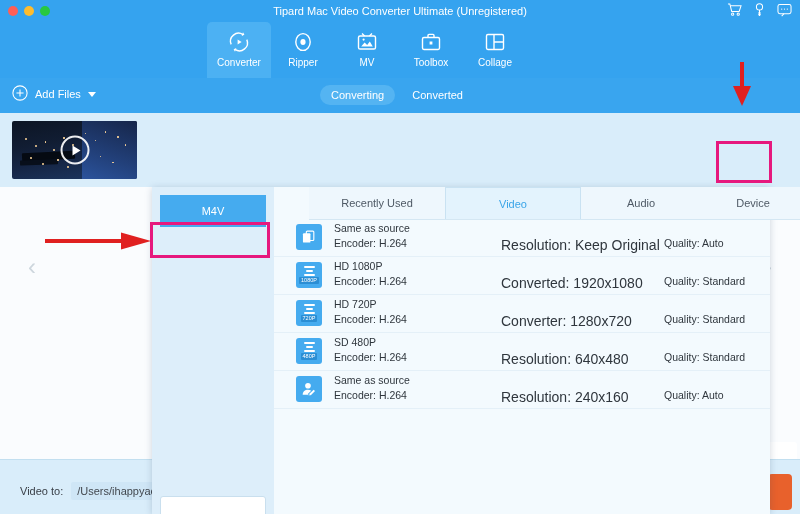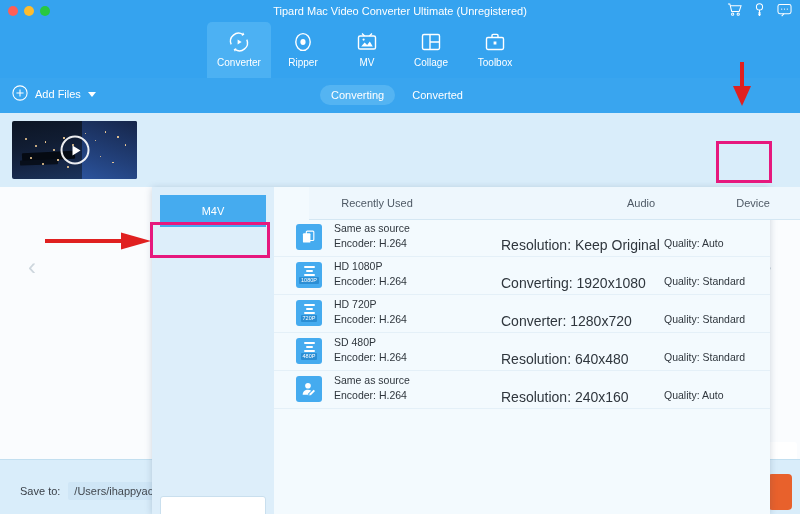--- a/index.html
+++ b/index.html
@@ -239,35 +239,35 @@
             <path d="M7 3.5l2.6 2.4M17 3.5l-2.6 2.4"></path>
             <path d="M6.2 16.4l3.4-4 2.6 2.6 2.6-3.4 3 4.8z" fill="#fff" stroke="none"></path>
             <circle cx="8.6" cy="9.6" r="1.1" fill="#fff" stroke="none"></circle>
           </svg>
         </span>
         <span class="nl">MV</span>
       </div>
       <div class="nav-item">
         <span class="ni">
           <svg width="24" height="24" viewBox="0 0 24 24" fill="none" stroke="#ffffff" stroke-width="1.4">
-            <rect x="3.5" y="4.5" width="17" height="15" rx="1.4"></rect>
-            <path d="M11 4.5v15M11 12h9.5"></path>
-          </svg>
-        </span>
-        <span class="nl">Collage</span>
-      </div>
-      <div class="nav-item">
-        <span class="ni">
-          <svg width="24" height="24" viewBox="0 0 24 24" fill="none" stroke="#ffffff" stroke-width="1.4">
             <rect x="3.5" y="7.5" width="17" height="12" rx="1.4"></rect>
             <path d="M9 7.5V5.4a1 1 0 0 1 1-1h4a1 1 0 0 1 1 1v2.1"></path>
             <path d="M3.5 13h17M10.6 11.6h2.8v2.8h-2.8z" fill="#fff" stroke="none"></path>
           </svg>
         </span>
         <span class="nl">Toolbox</span>
+      </div>
+      <div class="nav-item">
+        <span class="ni">
+          <svg width="24" height="24" viewBox="0 0 24 24" fill="none" stroke="#ffffff" stroke-width="1.4">
+            <rect x="3.5" y="4.5" width="17" height="15" rx="1.4"></rect>
+            <path d="M11 4.5v15M11 12h9.5"></path>
+          </svg>
+        </span>
+        <span class="nl">Collage</span>
       </div>
     </div>
   </div>
 
   <div class="toolbar">
     <div class="addfiles">
       <span>
         <svg width="16" height="16" viewBox="0 0 18 18" fill="none" stroke="#ffffff" stroke-width="1.2">
           <circle cx="9" cy="9" r="8"></circle>
             <path d="M9 5v8M5 9h8"></path>
@@ -415,35 +415,36 @@
 
   <div class="body">
     <div class="body-shade"></div>
     <div class="navarrow-l">‹</div>
     <div class="navarrow-r">›</div>
     <div class="white-card"></div>
   </div>
 
   <div class="savebar">
     <div class="saveto">
-      <span>Save to:</span>
+      <span>Video to:</span>
       <span class="savepath">/Users/ihappyacet</span>
     </div>
   </div>
   <div class="convbtn"></div>
 
   <div class="panel">
     <div class="panel-side">
       <div class="side-item">M4V</div>
       <div class="side-search"></div>
     </div>
 
     <div class="panel-main">
       <div class="tabs">
         <div class="tab" style="left:0;width:136px">Recently Used</div>
+        <div class="tab on" style="left:136px;width:136px">Video</div>
         <div class="tab" style="left:272px;width:120px">Audio</div>
         <div class="tab" style="left:392px;width:104px">Device</div>
       </div>
 
       <div class="list">
 
         <div class="frow">
           <span class="ficon">
             <svg width="15" height="15" viewBox="0 0 16 16" fill="none" stroke="#ffffff" stroke-width="1.2">
               <rect x="1" y="3.4" width="8" height="10" rx="1" fill="#ffffff" stroke="none"></rect>
@@ -461,21 +462,21 @@
           <span class="ficon">
             <span class="bars">
                 <b style="width:11px"></b>
                 <b style="width:7px"></b>
                 <b style="width:11px"></b>
               </span>
             <span class="tag">1080P</span>
           </span>
           <span class="fname">HD 1080P</span>
           <span class="fenc">Encoder: H.264</span>
-          <span class="fres">Converting: 1920x1080</span>
+          <span class="fres">Converted: 1920x1080</span>
           <span class="fqua">Quality: Standard</span>
 
         </div>
 
         <div class="frow">
           <span class="ficon">
             <span class="bars">
                 <b style="width:11px"></b>
                 <b style="width:7px"></b>
                 <b style="width:11px"></b>

